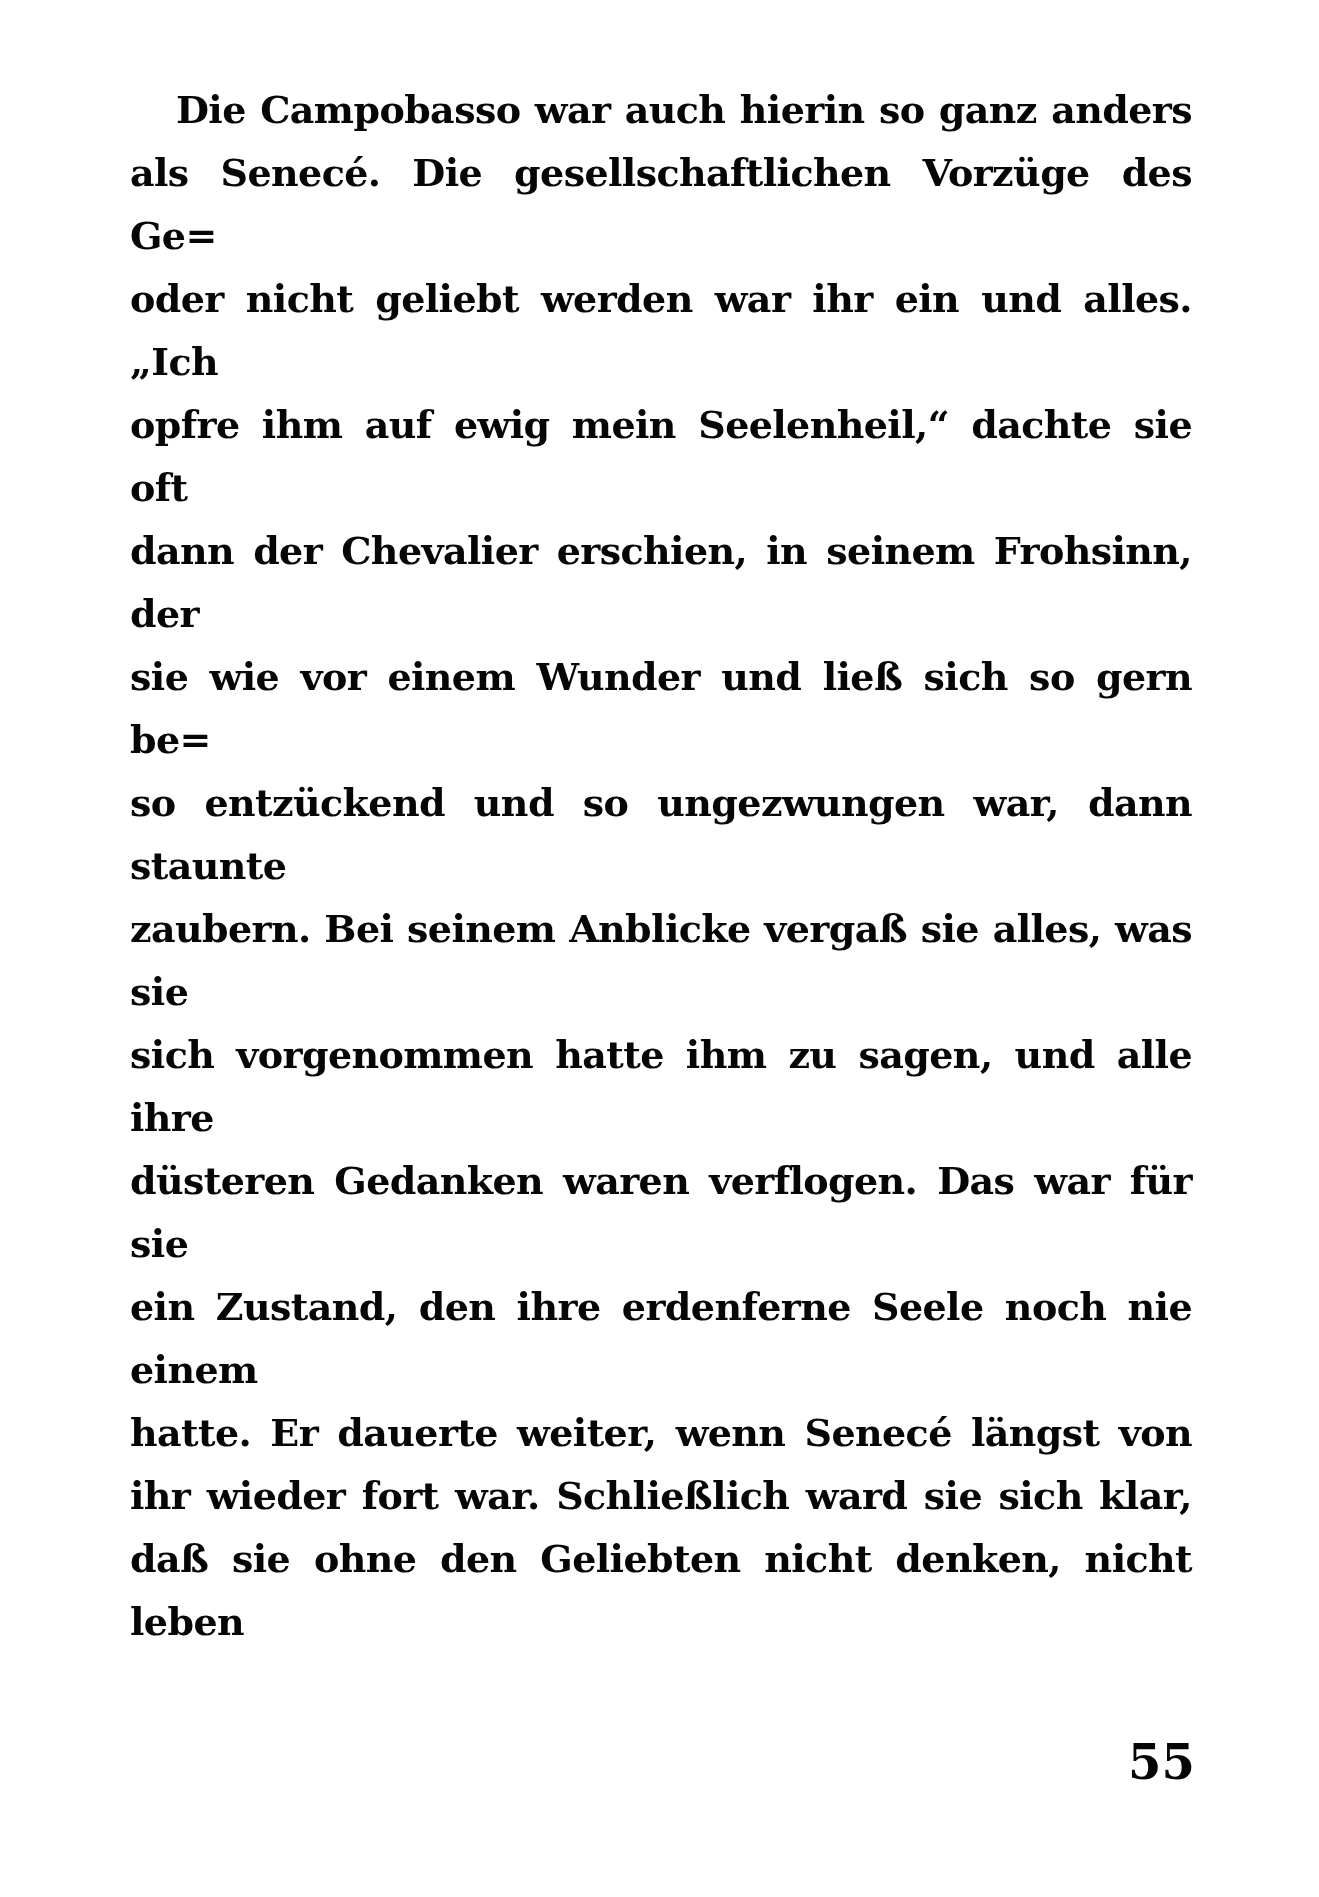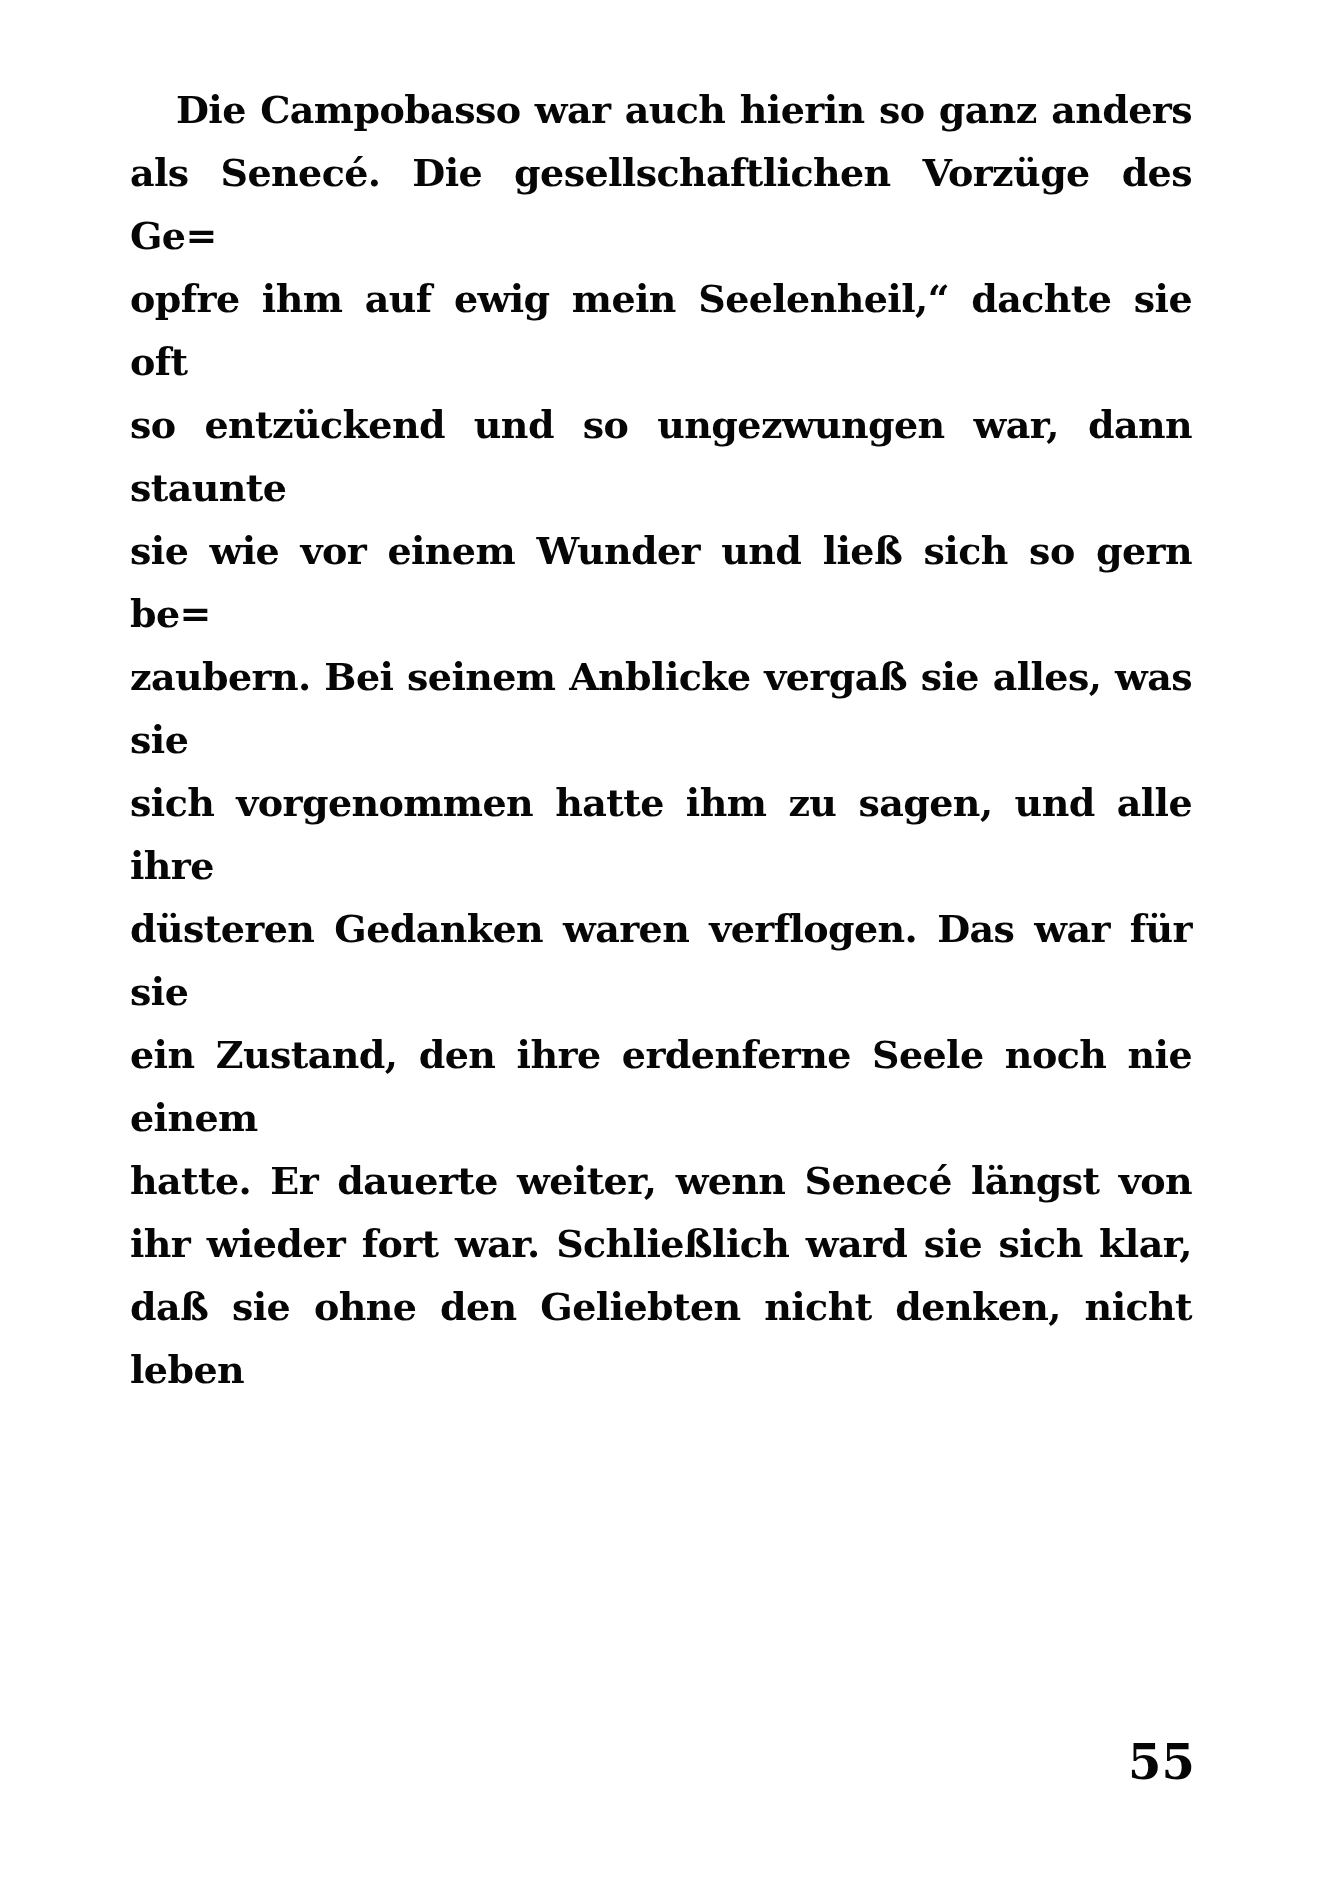--- a/index.html
+++ b/index.html
@@ -46,23 +46,25 @@
   }
 </style>
 </head>
 <body>
 
 <div class="page" style="background: rgb(255, 255, 255);">
   <div class="text-block" style="color: rgb(6, 6, 6);">
       <div class="paragraph">
         <div class="line indent justify">Die Campobasso war auch hierin so ganz anders</div>
         <div class="line justify">als Senecé. Die gesellschaftlichen Vorzüge des Ge=</div>
+        <div class="line justify">oder nicht geliebt werden war ihr ein und alles. „Ich</div>
         <div class="line justify">opfre ihm auf ewig mein Seelenheil,“ dachte sie oft</div>
+        <div class="line justify">dann der Chevalier erschien, in seinem Frohsinn, der</div>
+        <div class="line justify">sie wie vor einem Wunder und ließ sich so gern be=</div>
         <div class="line justify">so entzückend und so ungezwungen war, dann staunte</div>
-        <div class="line justify">sie wie vor einem Wunder und ließ sich so gern be=</div>
         <div class="line justify">zaubern. Bei seinem Anblicke vergaß sie alles, was sie</div>
         <div class="line justify">sich vorgenommen hatte ihm zu sagen, und alle ihre</div>
         <div class="line justify">düsteren Gedanken waren verflogen. Das war für sie</div>
         <div class="line justify">ein Zustand, den ihre erdenferne Seele noch nie einem</div>
         <div class="line justify">hatte. Er dauerte weiter, wenn Senecé längst von</div>
         <div class="line justify">ihr wieder fort war. Schließlich ward sie sich klar,</div>
         <div class="line justify">daß sie ohne den Geliebten nicht denken, nicht leben</div>
       </div>
     </div>
   <div class="page-number">55</div>

